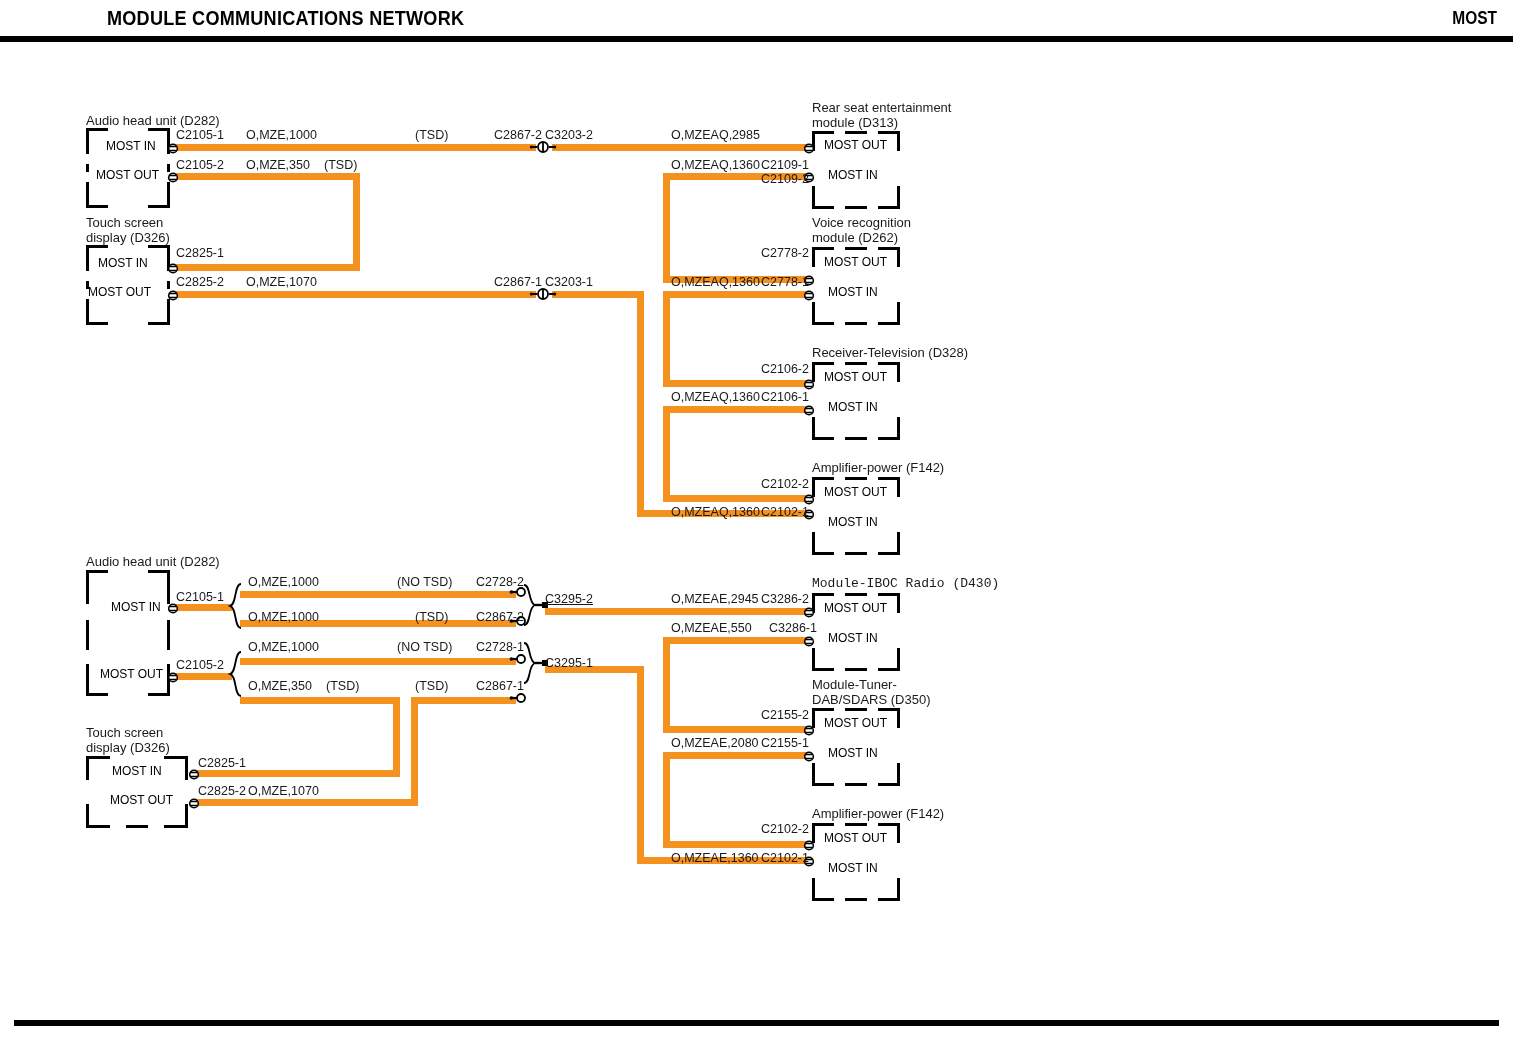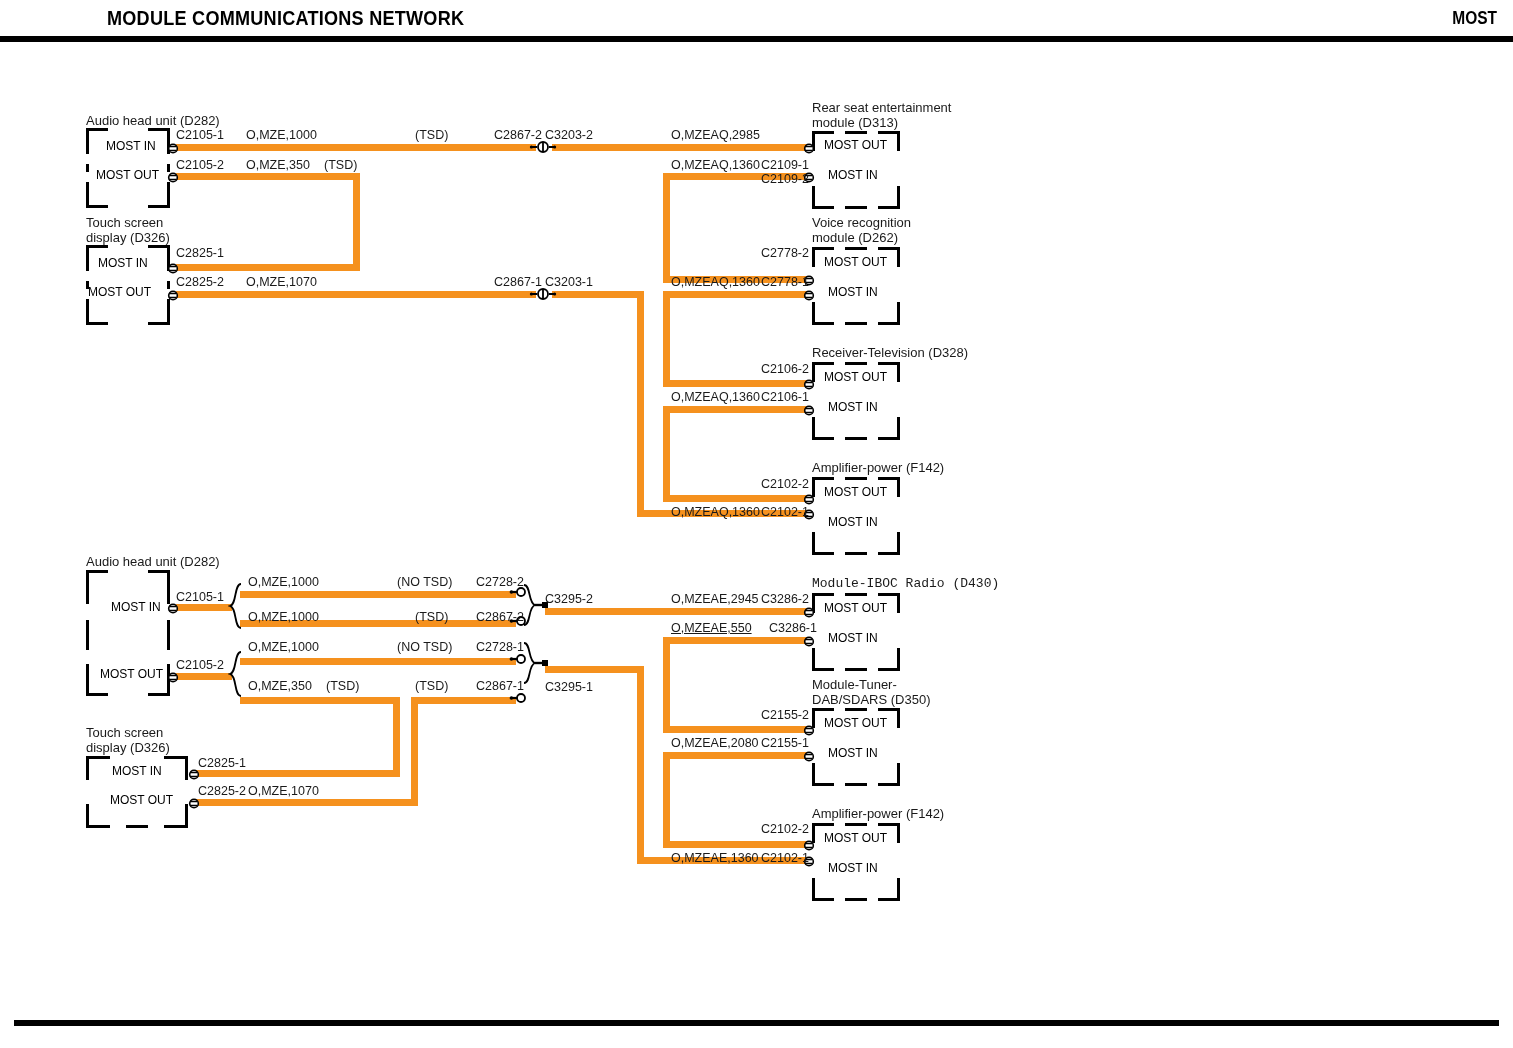--- a/index.html
+++ b/index.html
@@ -481,34 +481,34 @@
       </svg></div>
   <div class="cnode" style="left:803px;top:854px;"><svg width="12" height="13" viewBox="0 0 12 13">
         <circle cx="6" cy="6.5" r="4.3" fill="#fff" stroke="#000" stroke-width="1.6"></circle>
         <path d="M2 4.5 L9 4.5 M2 8.5 L9 8.5" stroke="#000" stroke-width="1.4"></path>
       </svg></div>
 
   <div class="lbl" style="left:176px;top:590px;">C2105-1</div>
   <div class="lbl" style="left:248px;top:575px;">O,MZE,1000</div>
   <div class="lbl" style="left:397px;top:575px;">(NO TSD)</div>
   <div class="lbl" style="left:476px;top:575px;">C2728-2</div>
-  <div class="lbl" style="left:545px;top:592px;">C3295-2</div>
+  <div class="lbl" style="left:545px;top:592px;text-decoration:underline;">C3295-2</div>
   <div class="lbl" style="left:671px;top:592px;">O,MZEAE,2945</div>
   <div class="lbl" style="left:761px;top:592px;">C3286-2</div>
 
   <div class="lbl" style="left:248px;top:610px;">O,MZE,1000</div>
   <div class="lbl" style="left:415px;top:610px;">(TSD)</div>
   <div class="lbl" style="left:476px;top:610px;">C2867-2</div>
-  <div class="lbl" style="left:671px;top:621px;text-decoration:underline;">O,MZEAE,550</div>
+  <div class="lbl" style="left:671px;top:621px;">O,MZEAE,550</div>
   <div class="lbl" style="left:761px;top:621px;margin-left:8px;">C3286-1</div>
 
   <div class="lbl" style="left:248px;top:640px;">O,MZE,1000</div>
   <div class="lbl" style="left:397px;top:640px;">(NO TSD)</div>
   <div class="lbl" style="left:476px;top:640px;">C2728-1</div>
-  <div class="lbl" style="left:545px;top:656px;margin-top:24px;">C3295-1</div>
+  <div class="lbl" style="left:545px;top:656px;">C3295-1</div>
 
   <div class="lbl" style="left:176px;top:658px;">C2105-2</div>
   <div class="lbl" style="left:248px;top:679px;">O,MZE,350</div>
   <div class="lbl" style="left:326px;top:679px;">(TSD)</div>
   <div class="lbl" style="left:415px;top:679px;">(TSD)</div>
   <div class="lbl" style="left:476px;top:679px;">C2867-1</div>
 
   <div class="lbl" style="left:761px;top:708px;">C2155-2</div>
   <div class="lbl" style="left:671px;top:736px;">O,MZEAE,2080</div>
   <div class="lbl" style="left:761px;top:736px;">C2155-1</div>

